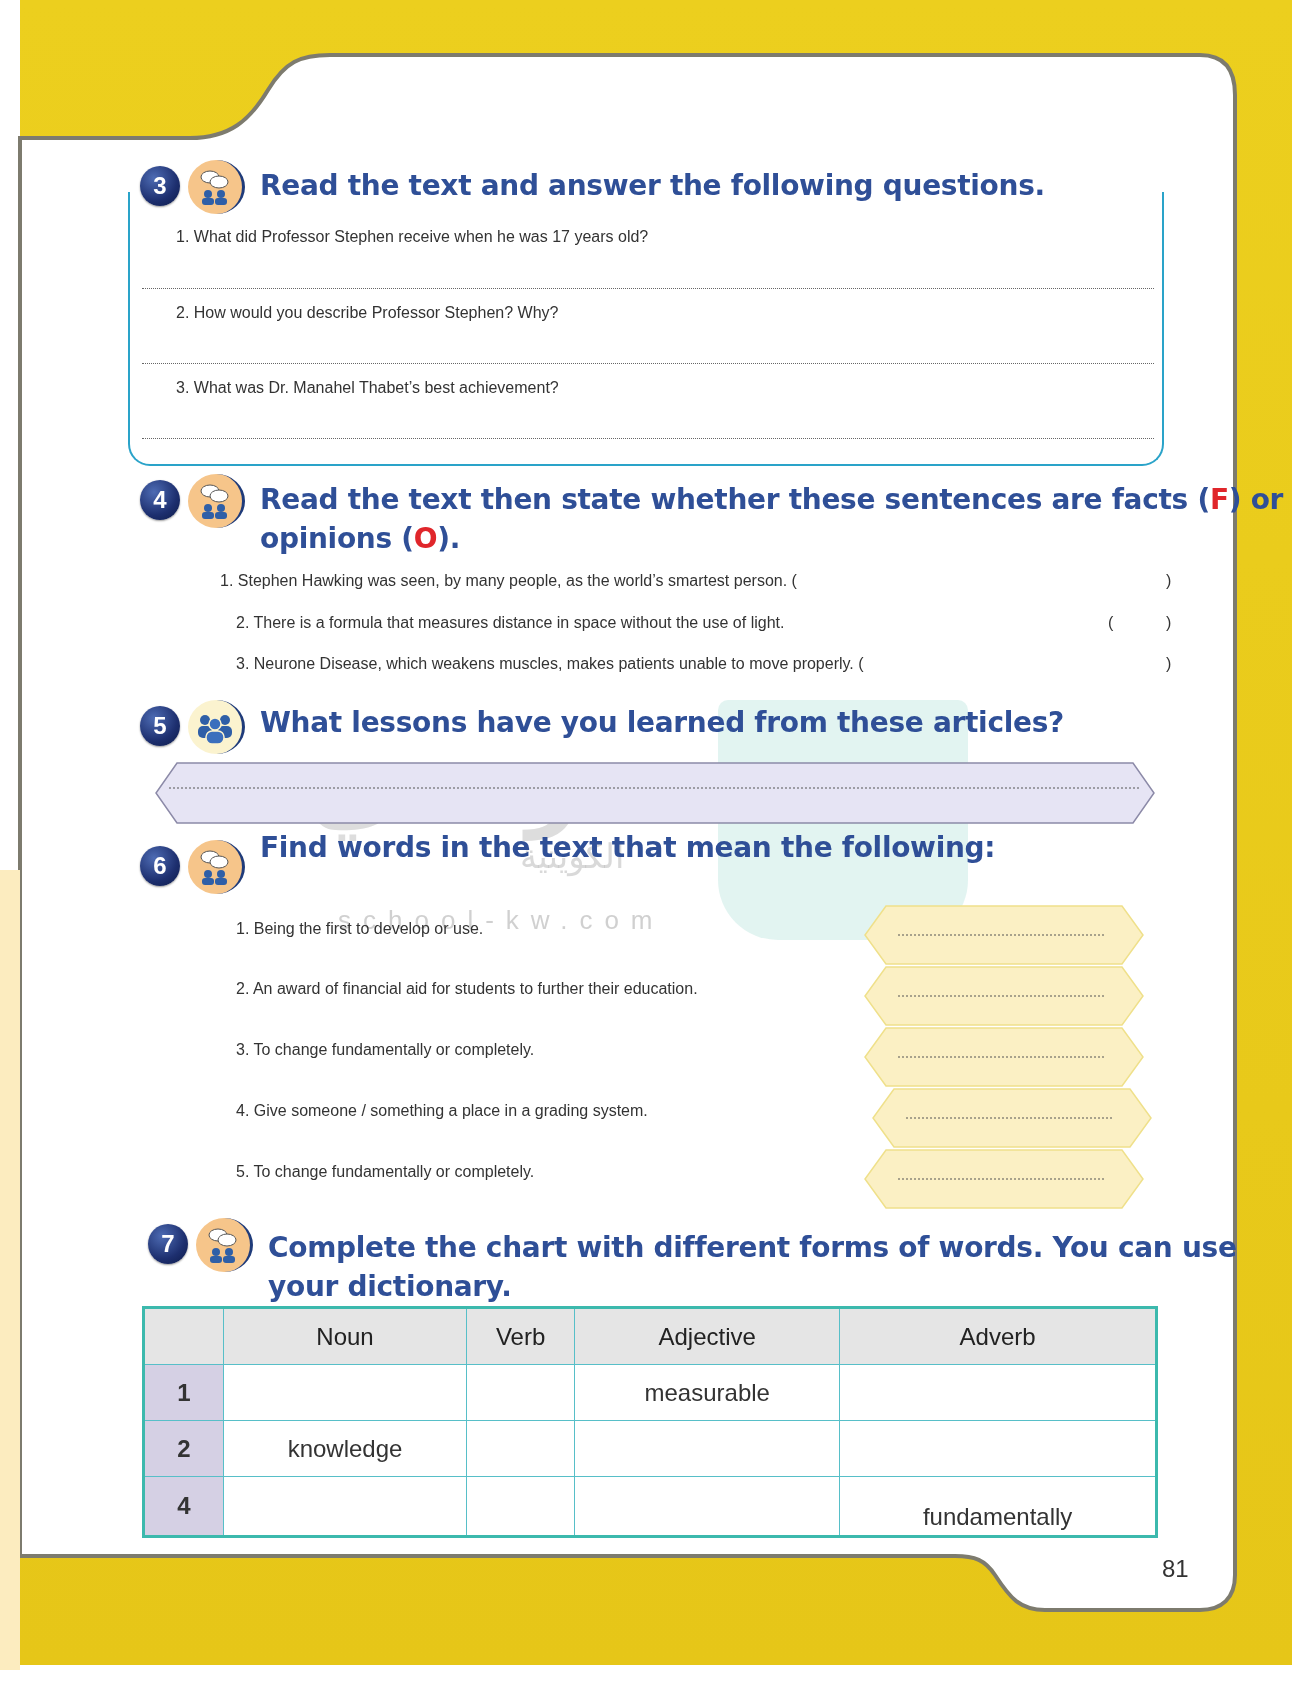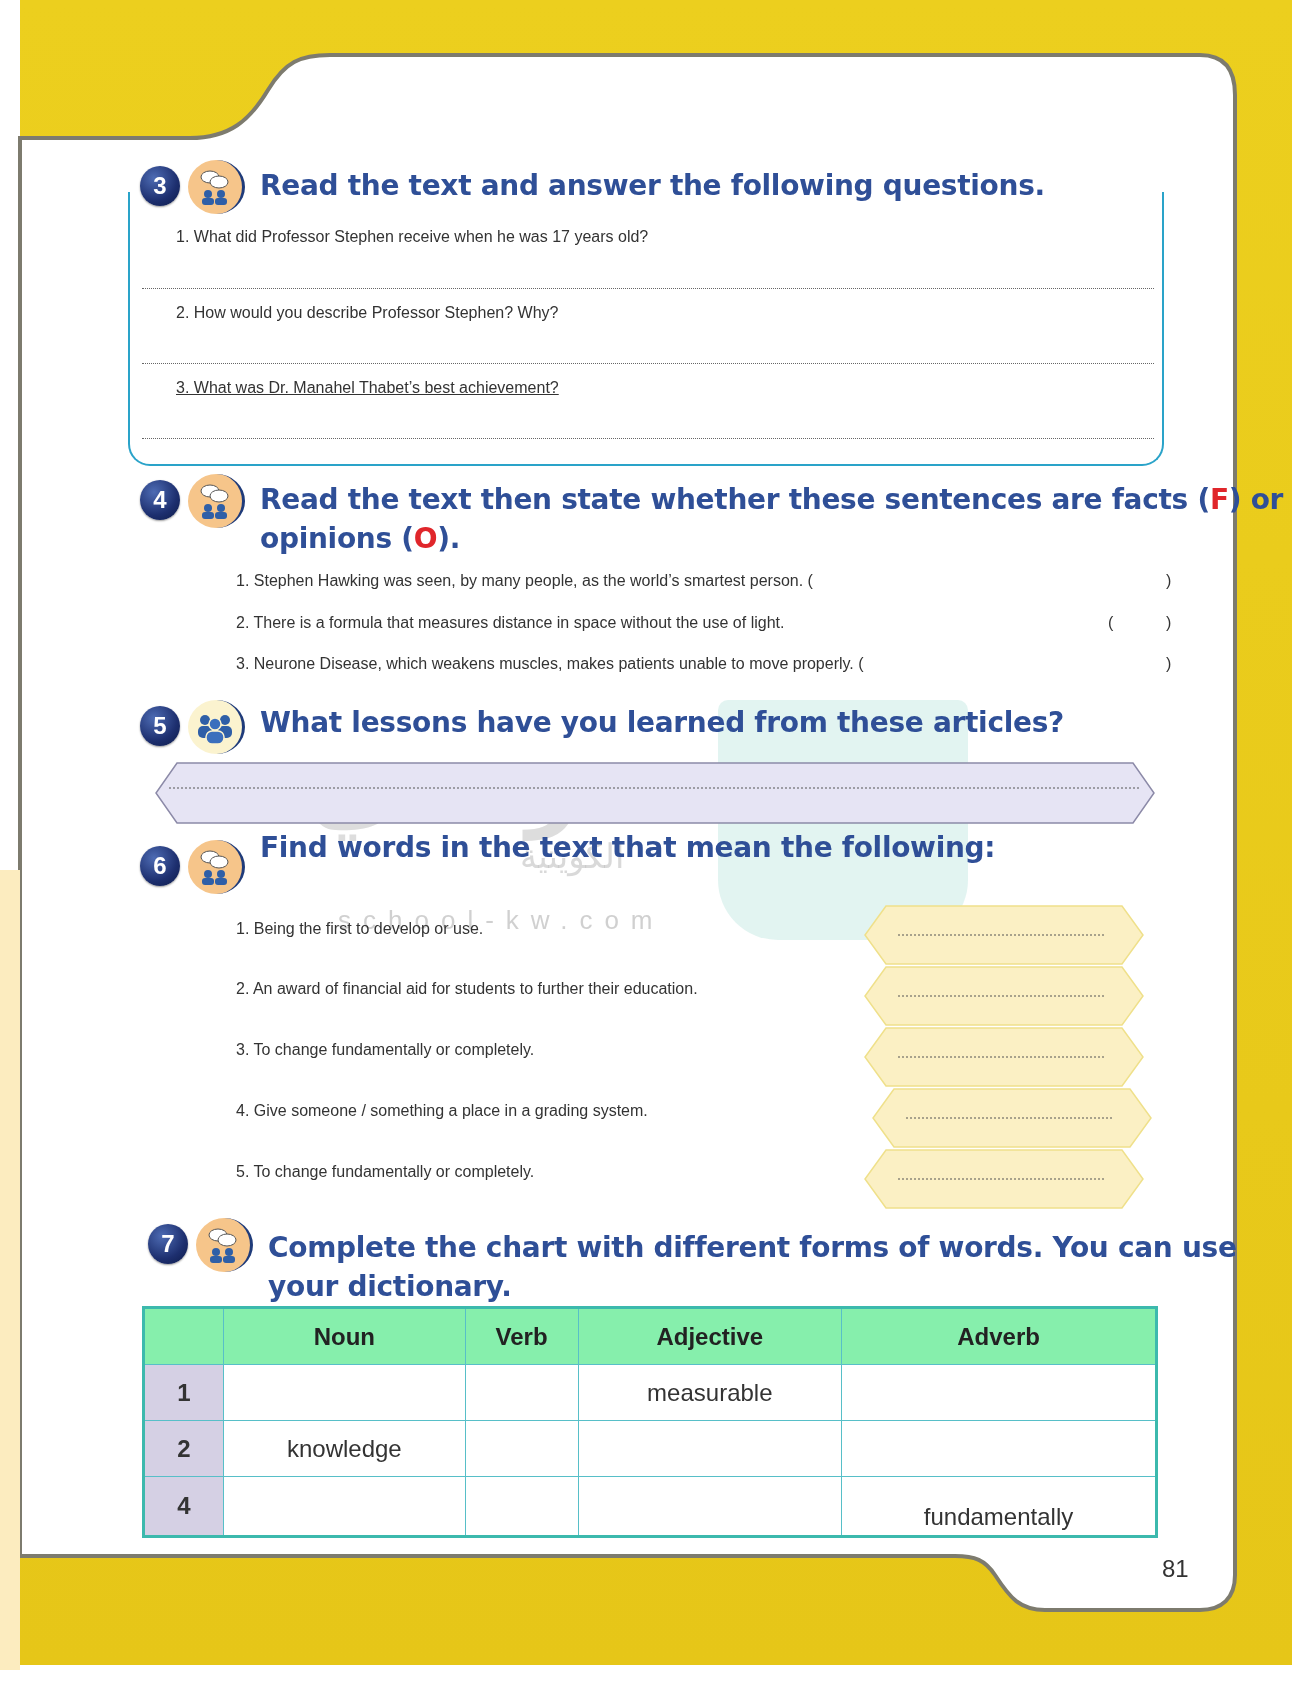--- a/index.html
+++ b/index.html
@@ -43,21 +43,21 @@
   .hex { position:absolute; width:280px; height:60px; }
 
   table.chart {
     position:absolute; left:142px; top:1306px; width:1016px;
     border-collapse:collapse; border:3px solid #3cb9ad;
     font-size:24px;
   }
   table.chart td, table.chart th {
     border:1px solid #57bfc8; height:53px; text-align:center; font-weight:normal; color:#333;
   }
-  table.chart th { background:#86efac; font-weight:bold; color:#222; }
+  table.chart th { background:#e5e5e5; font-weight:normal; color:#222; }
   table.chart td.rownum { background:#d5d0e4; font-weight:bold; width:76px; }
   table.chart th.corner { width:76px; }
 
   .page-num { position:absolute; left:1162px; top:1555px; font-size:24px; color:#333; }
 
   .wm { position:absolute; pointer-events:none; }
 </style>
 </head>
 <body>
 
@@ -93,40 +93,40 @@
       <circle cx="25" cy="26" r="4" fill="#2f5fa7"></circle>
       <rect x="19" y="30" width="12" height="7" rx="3" fill="#2f5fa7"></rect>
     </svg>
 </div>
 <div class="title" style="left:260px;top:166px;">Read the text and answer the following questions.</div>
 
 <div class="q-text" style="left:140px;top:228px;">1. What did Professor Stephen receive when he was 17 years old?</div>
 <div class="dotline" style="left:142px;top:288px;width:1012px;"></div>
 <div class="q-text" style="left:140px;top:304px;">2. How would you describe Professor Stephen? Why?</div>
 <div class="dotline" style="left:142px;top:363px;width:1012px;"></div>
-<div class="q-text" style="left:140px;top:379px;text-decoration:underline;">3. What was Dr. Manahel Thabet’s best achievement?</div>
+<div class="q-text" style="left:140px;top:379px;">3. What was Dr. Manahel Thabet’s best achievement?</div>
 <div class="dotline" style="left:142px;top:438px;width:1012px;"></div>
 
 <div class="num-badge" style="left:140px;top:480px;">4</div>
 <div class="icon-circle" style="left:188px;top:474px;">
   <svg width="38" height="38" viewBox="0 0 38 38">
       <ellipse cx="14" cy="9" rx="9" ry="6" fill="#fff" stroke="#555" stroke-width="1"></ellipse>
       <ellipse cx="23" cy="14" rx="9" ry="6" fill="#fff" stroke="#555" stroke-width="1"></ellipse>
       <circle cx="12" cy="26" r="4" fill="#2f5fa7"></circle>
       <rect x="6" y="30" width="12" height="7" rx="3" fill="#2f5fa7"></rect>
       <circle cx="25" cy="26" r="4" fill="#2f5fa7"></circle>
       <rect x="19" y="30" width="12" height="7" rx="3" fill="#2f5fa7"></rect>
     </svg>
 </div>
 <div class="title" style="left:260px;top:480px;">
   <span>Read the text then state whether these sentences are facts (</span><span class="red">F</span><span>) or</span><br>
   <span>opinions (</span><span class="red">O</span><span>).</span>
 </div>
 
-<div class="q-text" style="left:200px;top:572px;text-align:right;">1. Stephen Hawking was seen, by many people, as the world’s smartest person. (</div>
+<div class="q-text" style="left:184px;top:572px;text-align:right;">1. Stephen Hawking was seen, by many people, as the world’s smartest person. (</div>
 <div class="q-text" style="left:1130px;top:572px;">)</div>
 <div class="q-text" style="left:200px;top:614px;">2. There is a formula that measures distance in space without the use of light.</div>
 <div class="q-text" style="left:1072px;top:614px;">(</div>
 <div class="q-text" style="left:1130px;top:614px;">)</div>
 <div class="q-text" style="left:200px;top:655px;">3. Neurone Disease, which weakens muscles, makes patients unable to move properly. (</div>
 <div class="q-text" style="left:1130px;top:655px;">)</div>
 
 <div class="num-badge" style="left:140px;top:706px;">5</div>
 <div class="icon-circle pale" style="left:188px;top:700px;">
   <svg width="40" height="36" viewBox="0 0 40 36">

